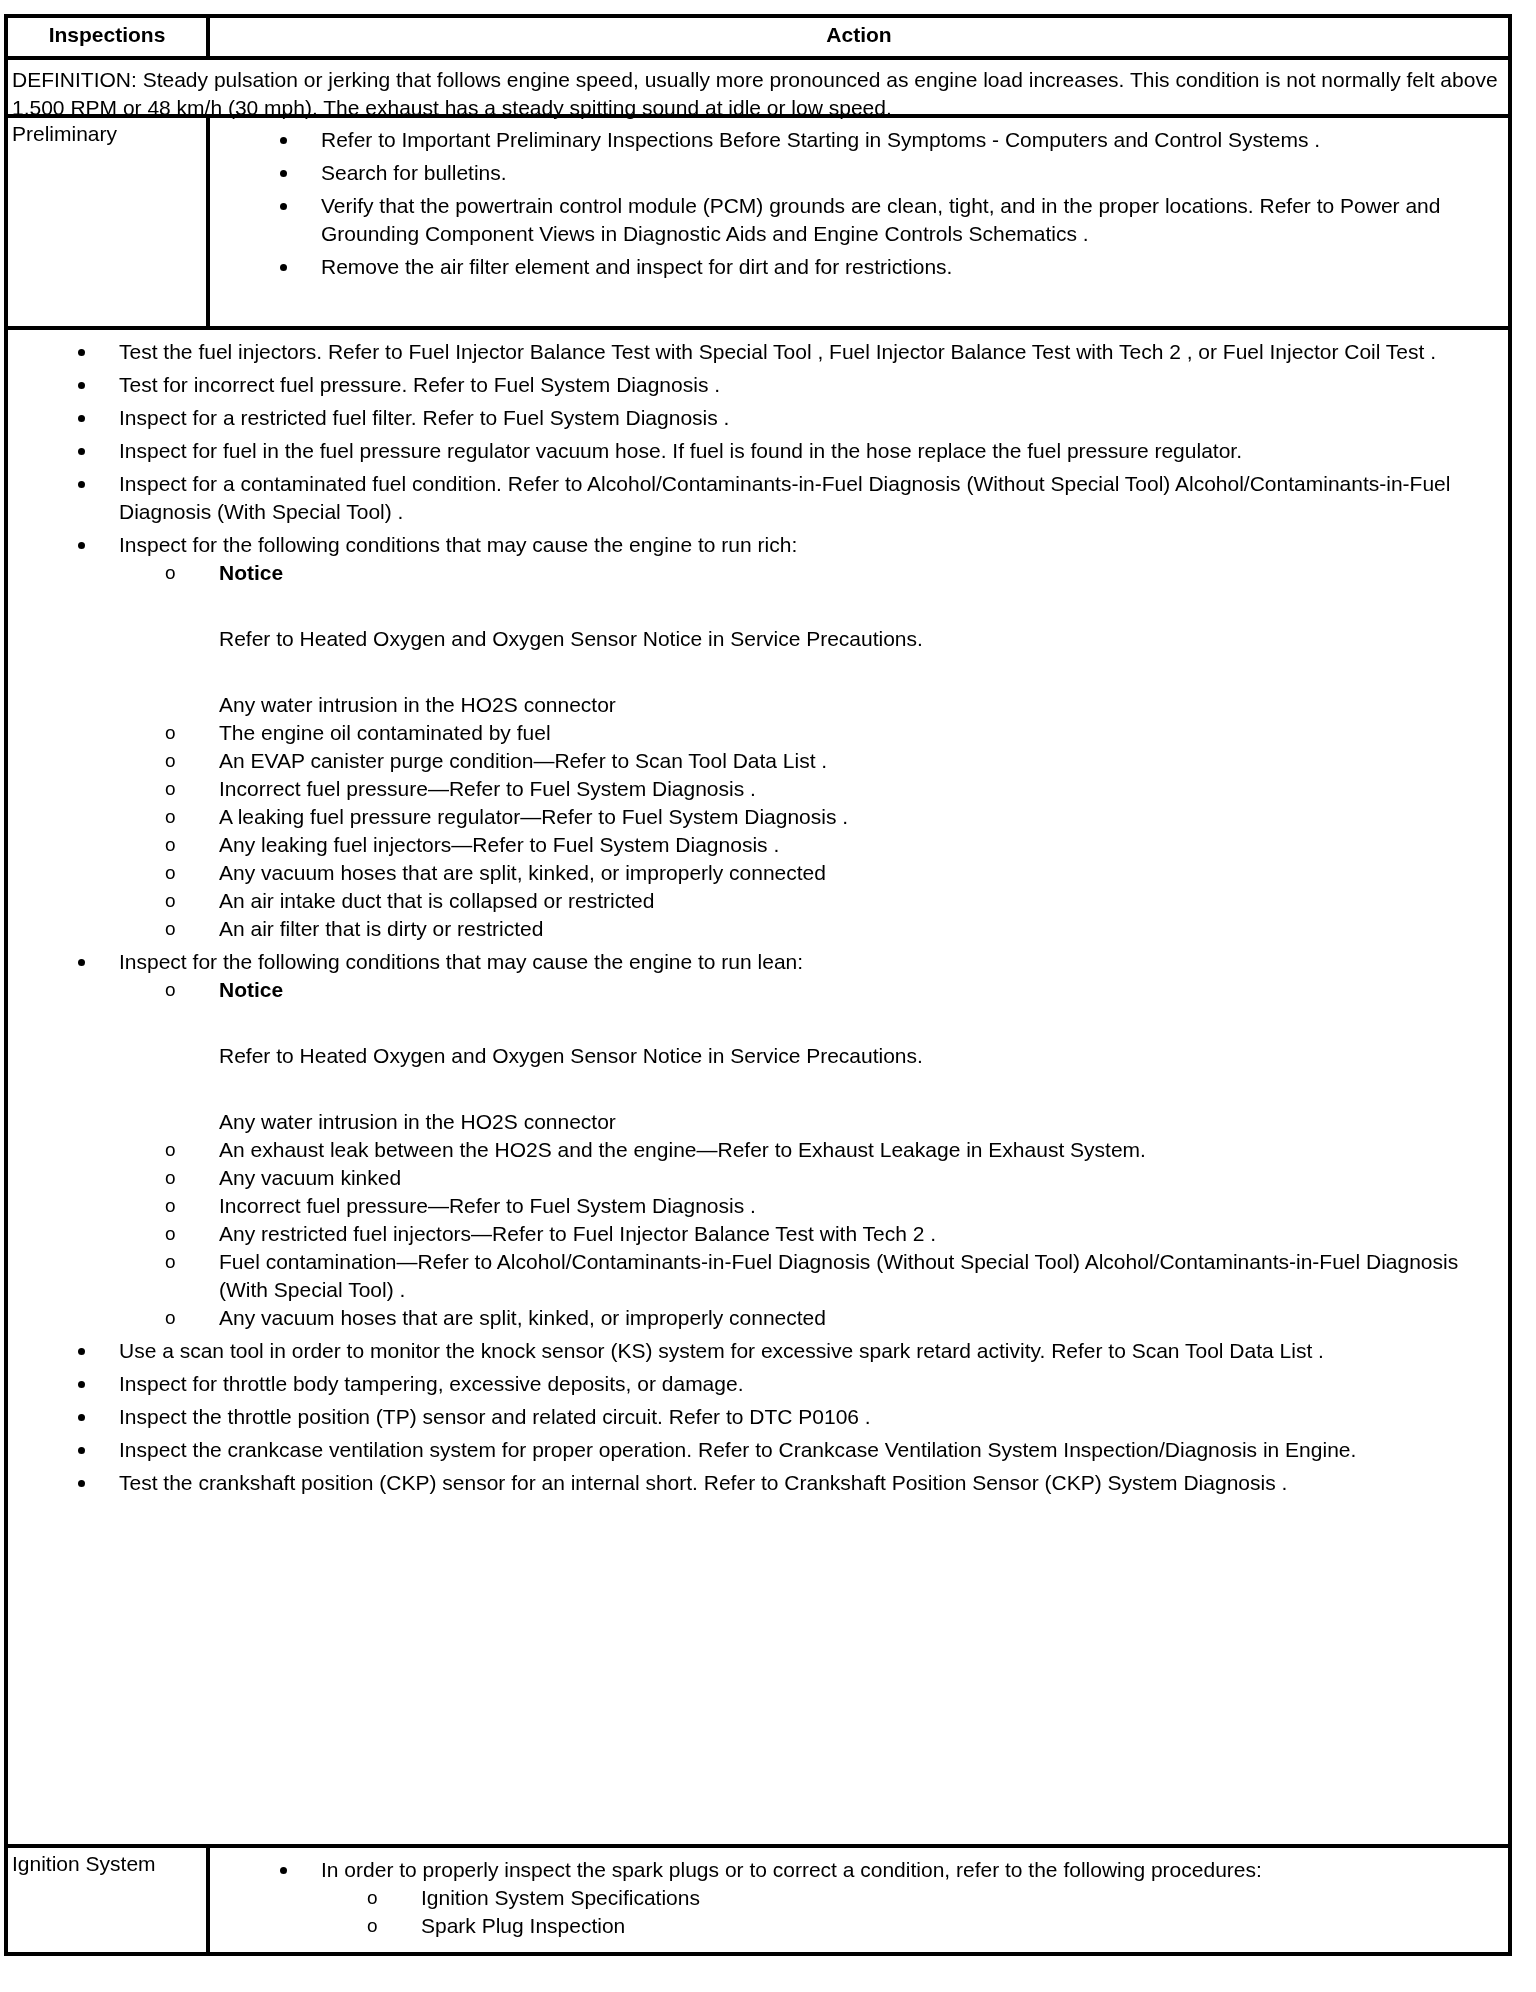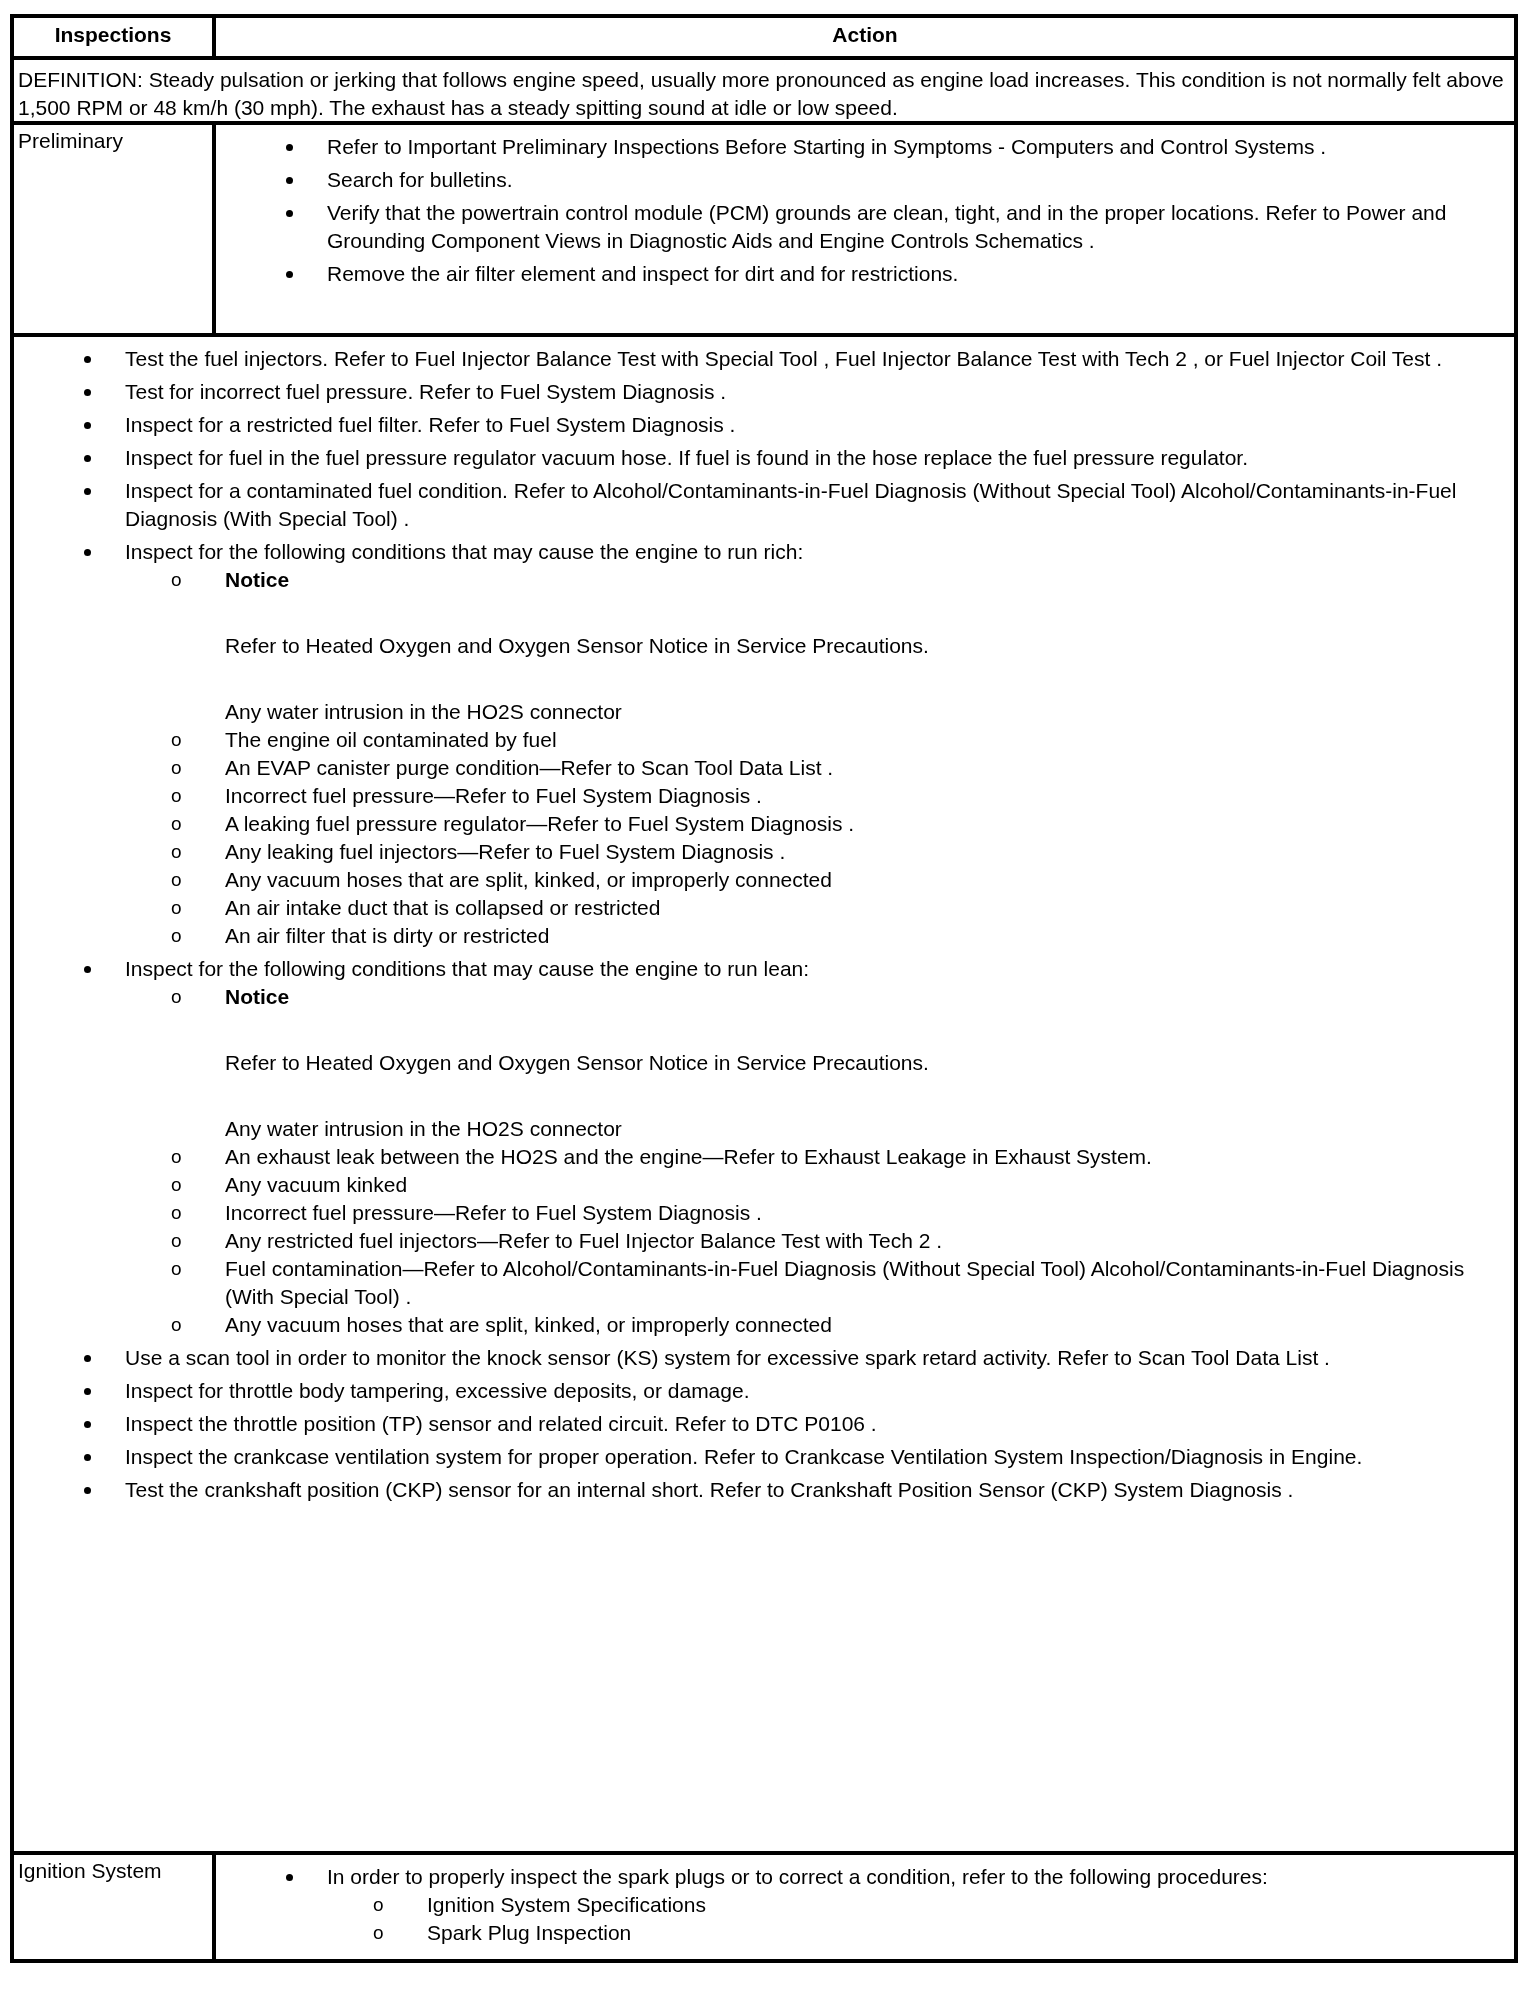--- a/index.html
+++ b/index.html
@@ -2,35 +2,35 @@
 <html><head>
 <meta charset="utf-8">
 <style>
   html, body { margin: 0; padding: 0; background: #ffffff; }
   body {
     width: 1536px; height: 1992px; position: relative; overflow: hidden;
     font-family: "Liberation Sans", "DejaVu Sans", sans-serif;
     color: #000; font-size: 21px; line-height: 28px;
   }
   .doc-table {
-    position: absolute; left: 10px; top: 14px; width: 1508px;
+    position: absolute; left: 4px; top: 14px; width: 1508px;
     border: 4px solid #000; box-sizing: border-box;
   }
   .row { display: flex; border-top: 4px solid #000; box-sizing: border-box; }
   .row.first { border-top: none; }
   .col-left {
     width: 202px; flex: 0 0 202px; border-right: 4px solid #000;
     box-sizing: border-box; padding: 2px 4px;
   }
   .col-right { flex: 1; box-sizing: border-box; padding: 2px 4px; }
   .header-row { height: 38px; }
   .header-row .col-left, .header-row .col-right {
     font-weight: bold; text-align: center; padding-top: 3px;
   }
-  .def-row { padding: 6px 4px 3px 4px; height: 65px; box-sizing: border-box; }
+  .def-row { padding: 6px 4px 3px 4px; height: 58px; box-sizing: border-box; }
   .prelim-row { height: 212px; }
   .sensor-row { height: 1518px; }
   .ignition-row { height: 108px; justify-content: space-between; }
 
   ul.bullets { list-style: none; margin: 6px; padding: 0; }
   ul.bullets > li { position: relative; padding-left: 101px; margin-top: 5px; }
   ul.bullets > li::before {
     content: ""; position: absolute; left: 60px; top: 11px;
     width: 7px; height: 7px; border-radius: 50%; background: #000;
   }

